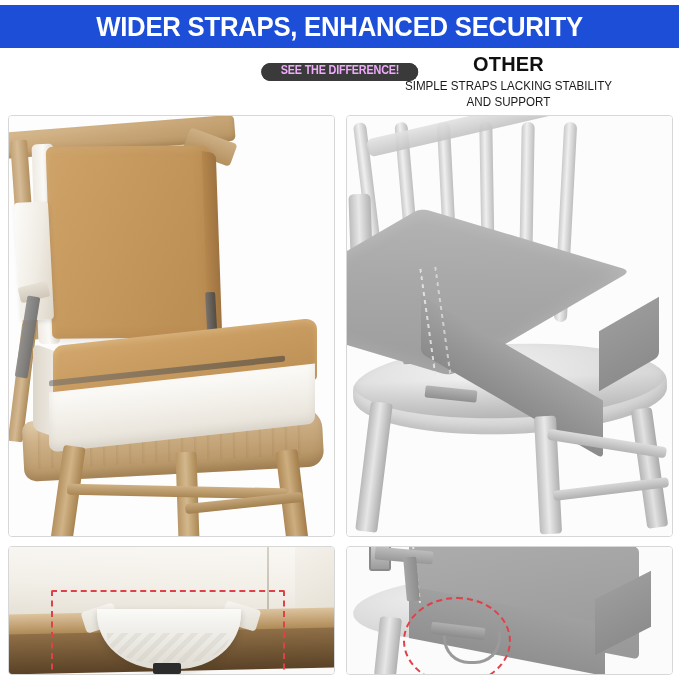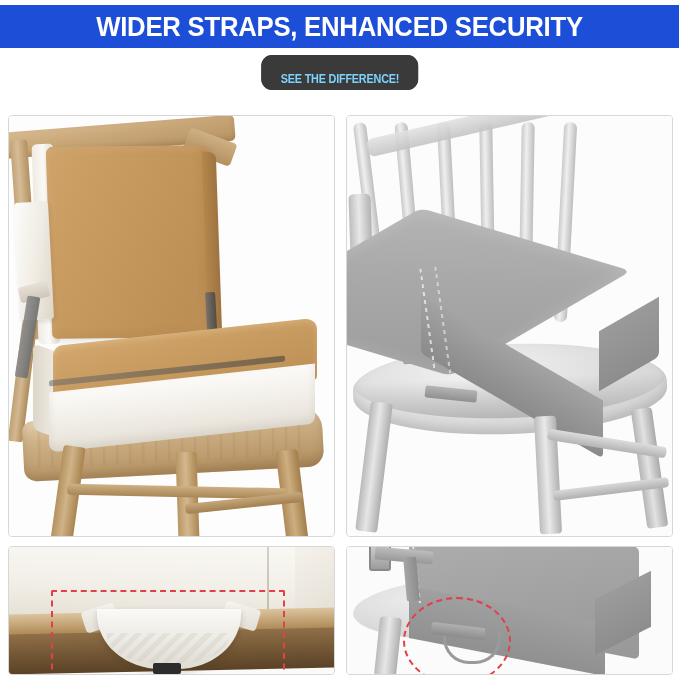--- a/index.html
+++ b/index.html
@@ -29,23 +29,23 @@
   .col-title{
     font-size:21px;font-weight:700;color:#101010;letter-spacing:0.2px;
     line-height:24px;transform:scaleX(0.95);transform-origin:center;
   }
   .col-sub{
     font-size:12.5px;color:#1a1a1a;line-height:15.5px;font-weight:400;
     transform:scaleX(0.93);transform-origin:center;margin-top:3px;
     white-space:pre-line;
   }
   .badge{
-    position:absolute;left:50%;top:3px;transform:translateX(-50%);
-    background:#3a3a3a;color:#7dd3fc;border-radius:11px;
-    padding:17px 13px 4px 13px;font-size:12px;font-weight:700;
+    position:absolute;left:50%;top:11px;transform:translateX(-50%);
+    background:#3a3a3a;color:#f0abfc;border-radius:11px;
+    padding:0 13px 4px 13px;font-size:12px;font-weight:700;
     letter-spacing:-0.2px;white-space:nowrap;
     box-shadow:inset 0 0 0 1.5px #3a3a3a;
   }
   .badge span{display:inline-block;transform:scaleX(0.9);transform-origin:center;}
 
   
   .panel{
     position:absolute;border:1px solid #d7d7d7;border-radius:4px;
     overflow:hidden;background:#fefefe;
   }
@@ -420,20 +420,25 @@
     <div class="header-title">WIDER STRAPS, ENHANCED SECURITY</div>
   </div>
 
   <div class="heading-row">
 
 
     <div class="badge">
       <span>SEE THE DIFFERENCE!</span>
     </div>
 
+    <div class="col-head right">
+      <div class="col-title">OTHER</div>
+      <div class="col-sub">SIMPLE STRAPS LACKING STABILITY
+AND SUPPORT</div>
+    </div>
   </div>
 
   <div class="panel p-main-l">
     <div class="scene">
       <div class="lm-bg"></div>
       <div class="lm-toprail"></div>
       <div class="lm-toprail2"></div>
       <div class="lm-backpost"></div>
       <div class="lm-brace"></div>
       <div class="lm-backwhiteL"></div>

